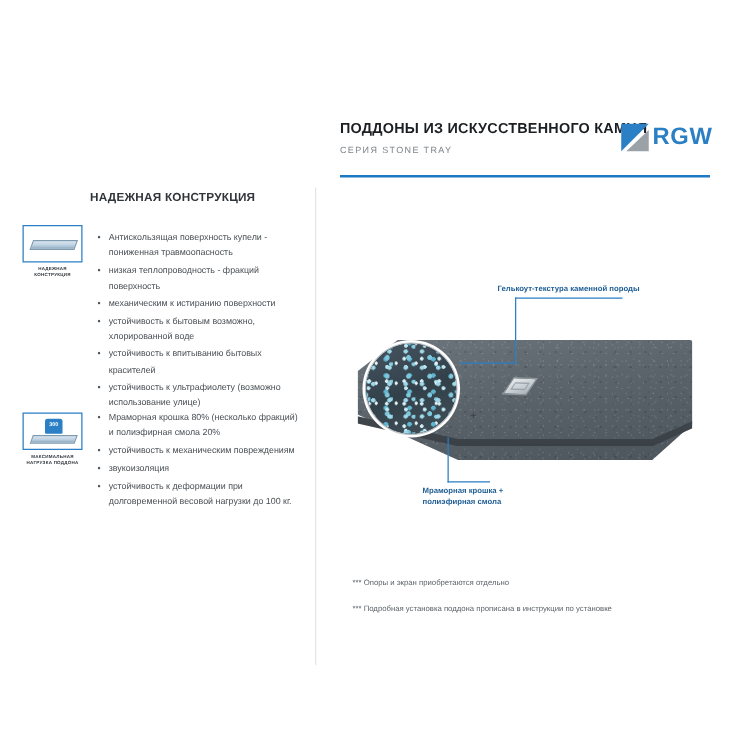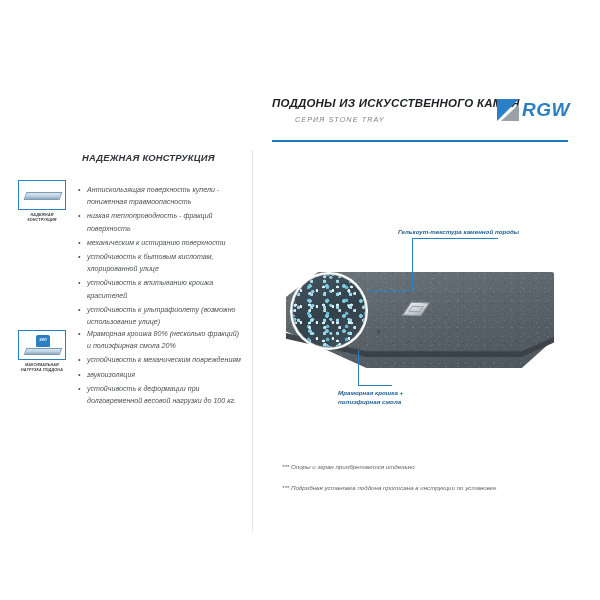--- a/index.html
+++ b/index.html
@@ -13,42 +13,40 @@
     font-family: "Liberation Sans", sans-serif;
     color: #3c4145;
     overflow: hidden;
   }
   .page {
     position: relative;
     width: 600px;
     height: 600px;
     background: #ffffff;
     box-sizing: border-box;
-    font-style: italic;
   }
   
   .header {
     position: absolute;
     left: 272px;
     top: 96px;
     width: 300px;
   }
   .header-title {
     font-size: 11.5px;
     font-weight: bold;
     color: #1b1f23;
     letter-spacing: 0.2px;
     line-height: 14px;
   }
   .header-sub {
     margin-top: 5px;
     font-size: 7.2px;
     color: #7d848a;
     letter-spacing: 1.1px;
-    margin-left: 23px;
   }
   .header-rule {
     position: absolute;
     left: 272px;
     top: 140px;
     width: 296px;
     height: 2px;
     background: #1e79c3;
   }
   
@@ -82,21 +80,21 @@
   .logo-text {
     font-size: 19px;
     font-weight: bold;
     color: #2b7fc4;
     letter-spacing: 0.5px;
     line-height: 22px;
   }
   
   .left-title {
     position: absolute;
-    left: 82px;
+    left: 72px;
     top: 152px;
     font-size: 9.4px;
     font-weight: bold;
     color: #2f353a;
     letter-spacing: 0.2px;
   }
   .divider-v {
     position: absolute;
     left: 252px;
     top: 150px;
@@ -356,22 +354,22 @@
       <div>МАКСИМАЛЬНАЯ</div>
       <div>НАГРУЗКА ПОДДОНА</div>
     </div>
   </div>
 
   <div class="bullets" id="bullets-1">
     <ul>
       <li>Антискользящая поверхность купели - пониженная травмоопасность</li>
       <li>низкая теплопроводность - фракций поверхность</li>
       <li>механическим к истиранию поверхности</li>
-      <li>устойчивость к бытовым кислотам, хлорированной улице</li>
-      <li>устойчивость к впитыванию крошка красителей</li>
+      <li>устойчивость к бытовым возможно, хлорированной воде</li>
+      <li>устойчивость к впитыванию бытовых красителей</li>
       <li>устойчивость к ультрафиолету (возможно использование улице)</li>
     </ul>
   </div>
 
   <div class="bullets" id="bullets-2">
     <ul>
       <li>Мраморная крошка 80% (несколько фракций) и полиэфирная смола 20%</li>
       <li>устойчивость к механическим повреждениям</li>
       <li>звукоизоляция</li>
       <li>устойчивость к деформации при долговременной весовой нагрузки до 100 кг.</li>

